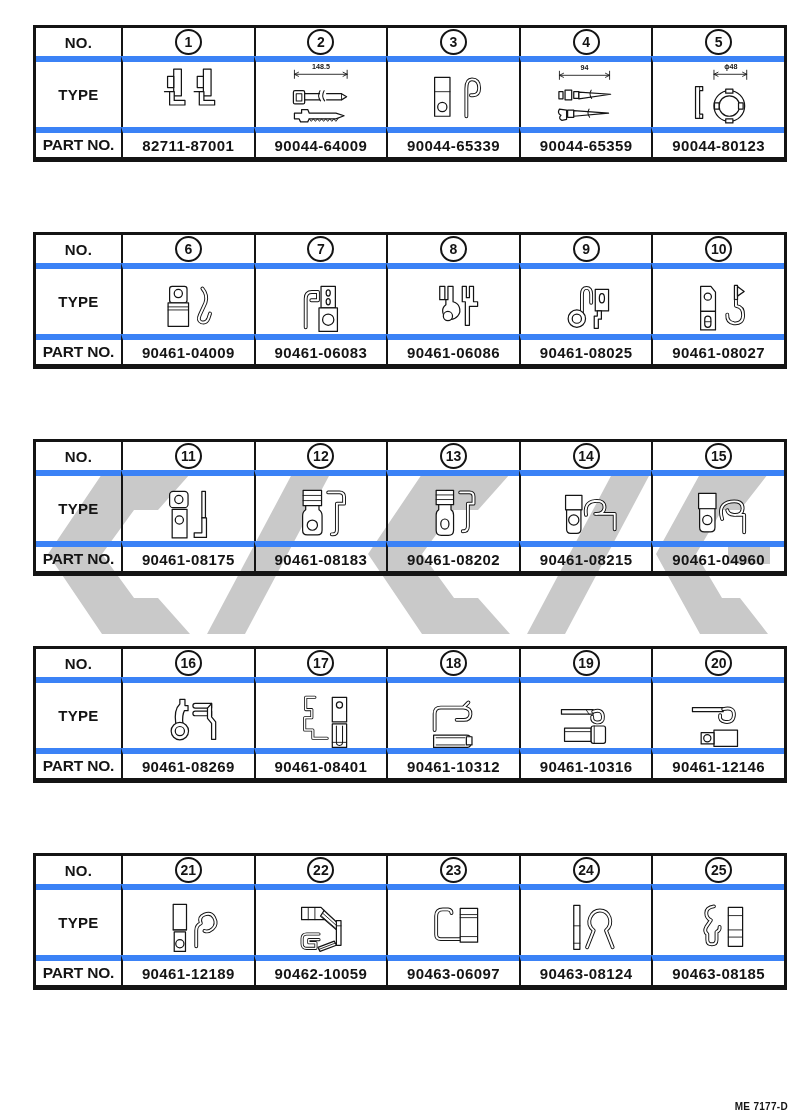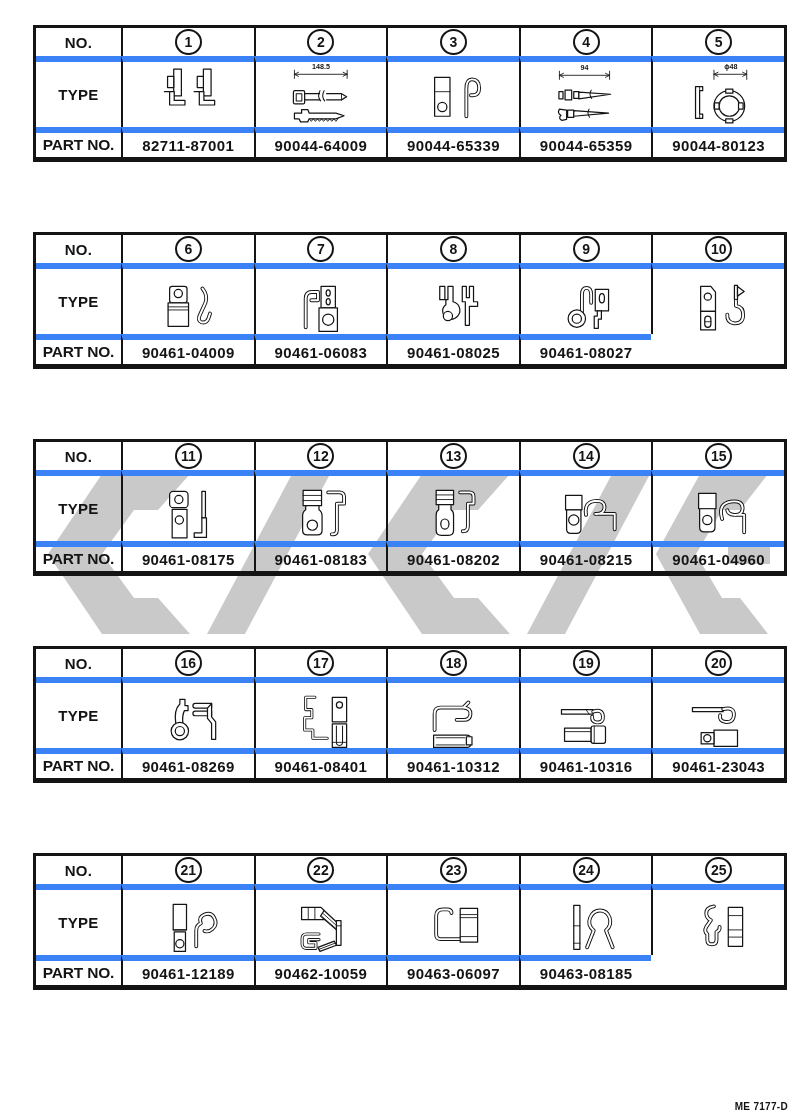--- a/index.html
+++ b/index.html
@@ -218,20 +218,21 @@
       <path class="o" d="M98,32 h6 v28 h-6 z"></path>
       <path class="o" d="M104,34 l13,10 -13,9 z"></path>
       <path class="t" d="M101,62 v10 q15,2 14,19 q-1,17 -18,15 q-14,-2 -13,-17"></path>
       <path class="w" d="M101,62 v10 q15,2 14,19 q-1,17 -18,15 q-14,-2 -13,-17"></path>
     </svg>
   </div>
 
   <div class="cell lbl pnolbl r3">PART NO.</div>
   <div class="cell col r3 pno">90461-04009</div>
   <div class="cell col r3 pno">90461-06083</div>
+  <div class="cell col r3 pno">90461-06086</div>
   <div class="cell col r3 pno">90461-08025</div>
   <div class="cell col r3 pno">90461-08027</div>
 </section>
 
 <section class="ptable" style="top:439px">
   <div class="cell lbl">NO.</div>
   <div class="cell col">
       <span class="circ">11</span>
     </div>
   <div class="cell col">
@@ -375,21 +376,21 @@
       <rect class="o" x="33" y="97" width="25" height="22"></rect>
       <circle class="o" cx="45" cy="108" r="7"></circle>
     </svg>
   </div>
 
   <div class="cell lbl pnolbl r3">PART NO.</div>
   <div class="cell col r3 pno">90461-08269</div>
   <div class="cell col r3 pno">90461-08401</div>
   <div class="cell col r3 pno">90461-10312</div>
   <div class="cell col r3 pno">90461-10316</div>
-  <div class="cell col r3 pno">90461-23043</div>
+  <div class="cell col r3 pno">90461-12146</div>
 </section>
 
 <section class="ptable" style="top:853px">
   <div class="cell lbl">NO.</div>
   <div class="cell col">
       <span class="circ">21</span>
     </div>
   <div class="cell col">
       <span class="circ">22</span>
     </div>
@@ -450,16 +451,17 @@
       <path class="w" d="M58,32 q-15,2 -15,13 q0,10 9,14 l-9,13 q-5,9 2,14 v11 q0,9 9,9 q9,0 9,-9 v-15 q7,-3 6,-10"></path>
       <rect class="o" x="86" y="34" width="28" height="76"></rect>
       <path class="d" d="M86,50 h28 M86,78 h28 M86,92 h28"></path>
     </svg>
   </div>
 
   <div class="cell lbl pnolbl r3">PART NO.</div>
   <div class="cell col r3 pno">90461-12189</div>
   <div class="cell col r3 pno">90462-10059</div>
   <div class="cell col r3 pno">90463-06097</div>
+  <div class="cell col r3 pno">90463-08124</div>
   <div class="cell col r3 pno">90463-08185</div>
 </section>
 
 <div id="footcode">ME 7177-D</div>
 
 </body></html>

